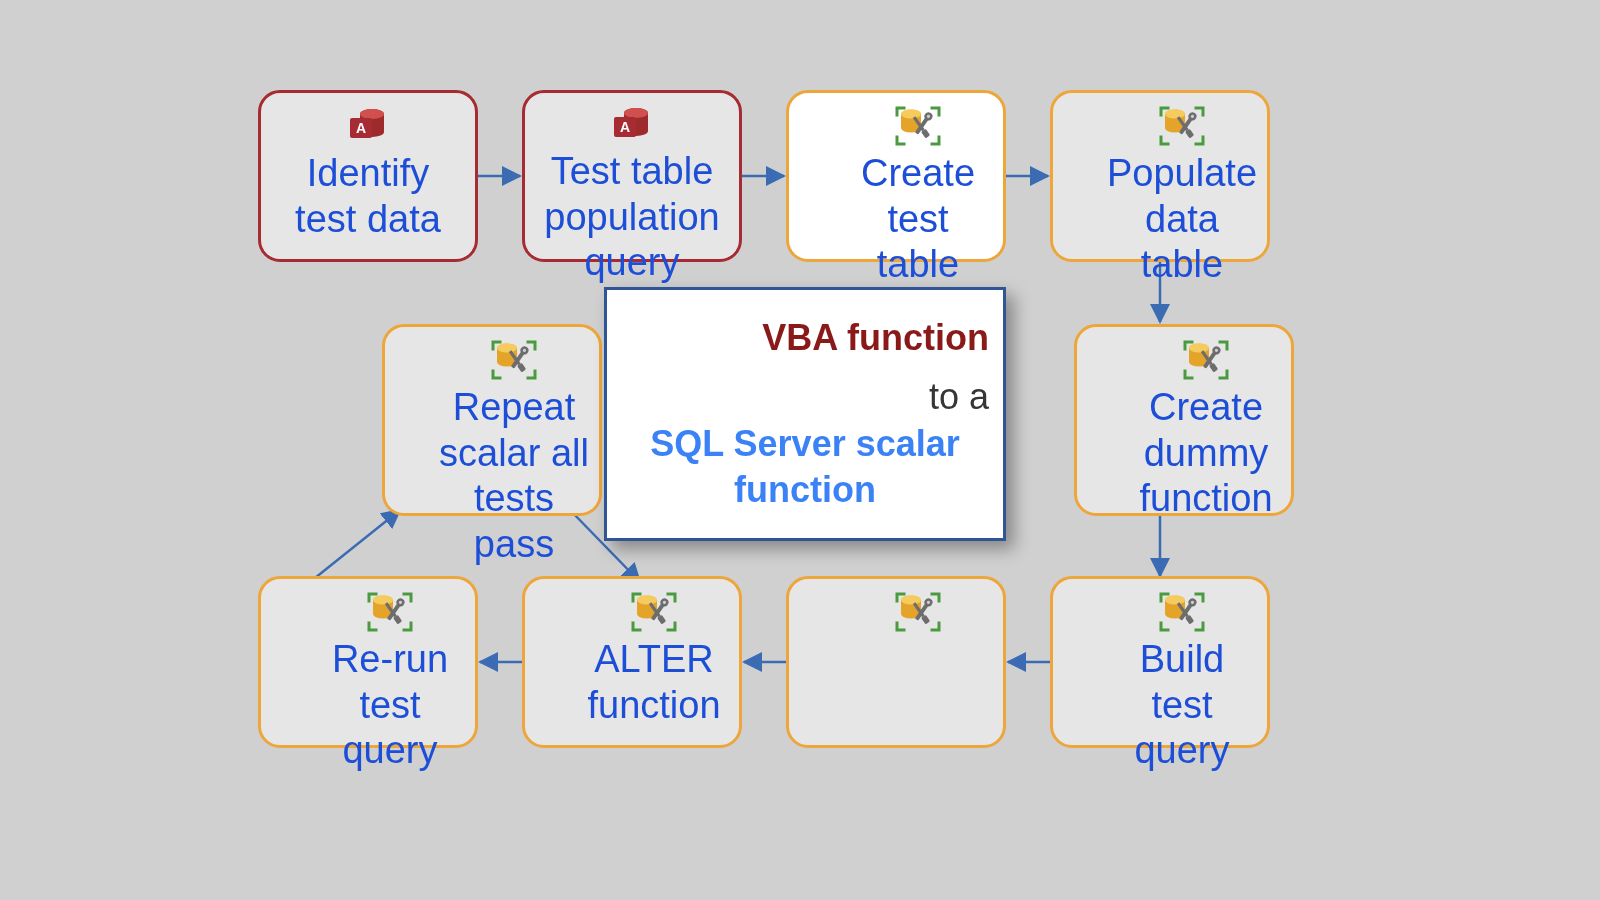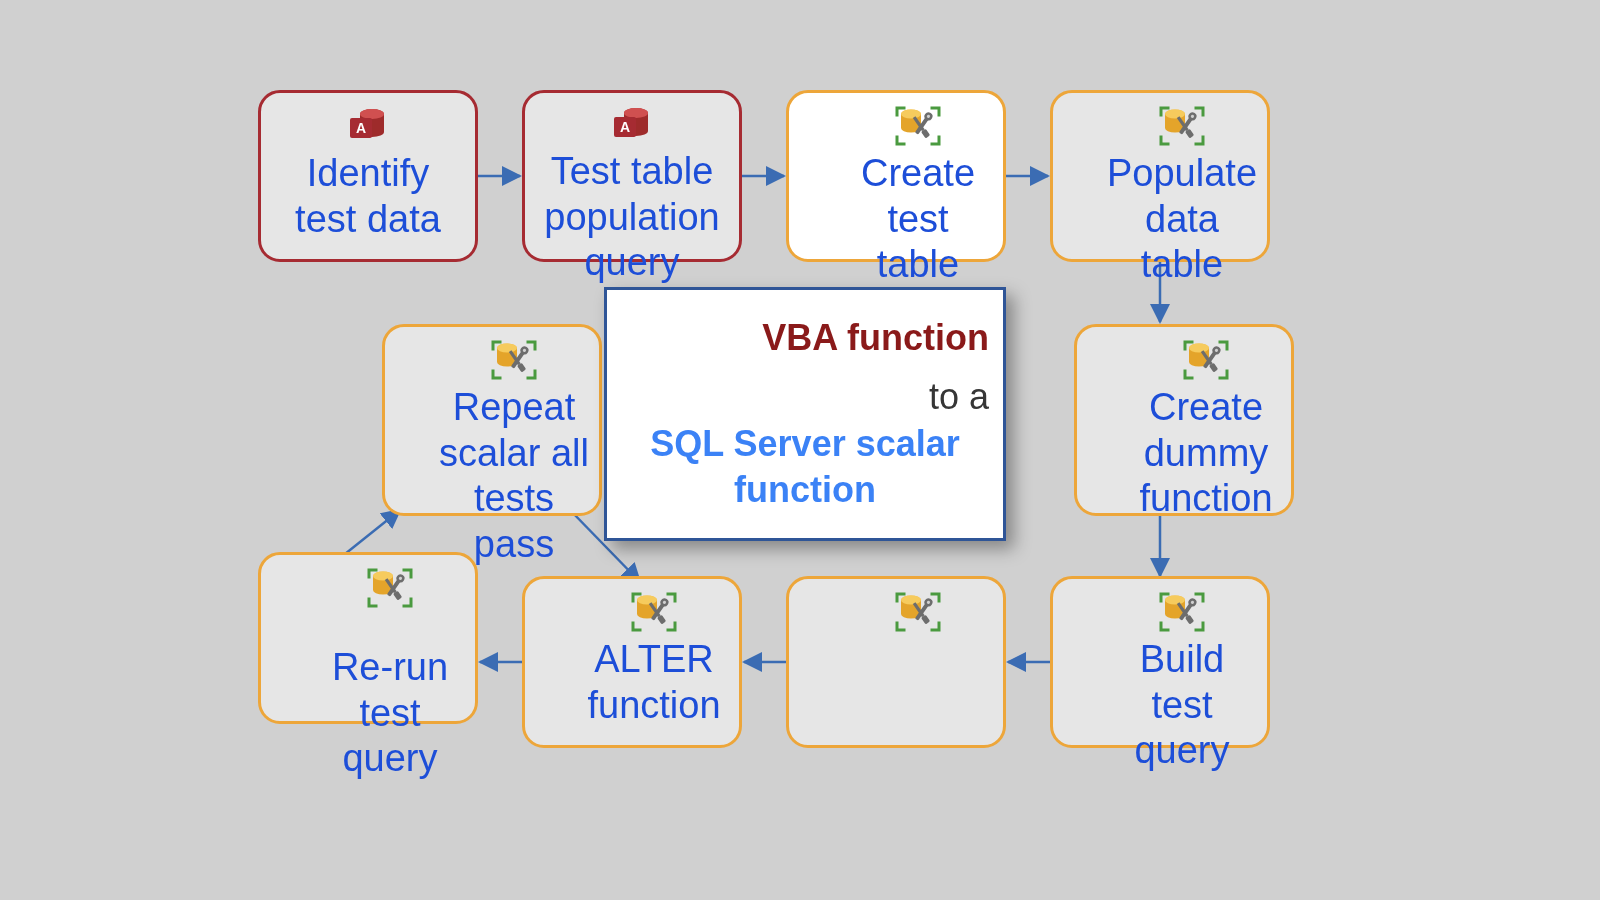--- a/index.html
+++ b/index.html
@@ -326,21 +326,21 @@
       <g transform="rotate(-35)">
         <rect x="-1.6" y="-12" width="3.2" height="16" fill="#6d6d6d"></rect>
         <rect x="-2.8" y="4" width="5.6" height="8" rx="1.4" fill="#6d6d6d"></rect>
       </g>
     </g>
   </svg>
       </div>
     <div class="label">ALTER function</div>
   </div>
 
-  <div class="node gray orange-border" style="left:258px; top:552px;gap:32px;">
+  <div class="node gray orange-border" style="left:258px; top:576px;">
     <div class="icon">
         <svg width="50" height="46" viewBox="0 0 50 46">
 
     <g stroke="#4a9a3f" stroke-width="3" fill="none" stroke-linecap="square">
       <path d="M4,12 V5 H11"></path>
       <path d="M46,12 V5 H39"></path>
       <path d="M4,34 V41 H11"></path>
       <path d="M46,34 V41 H39"></path>
     </g>
 

